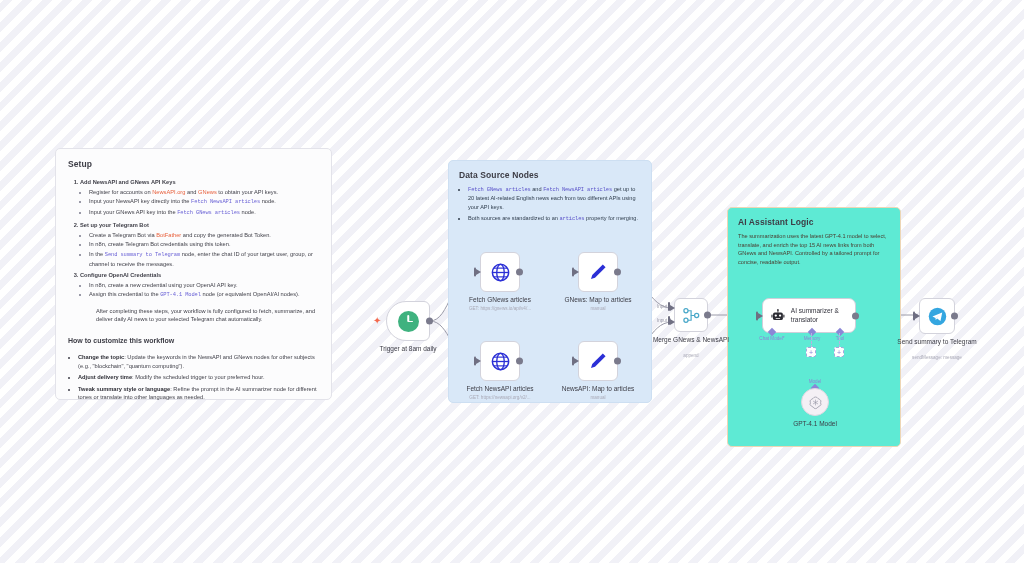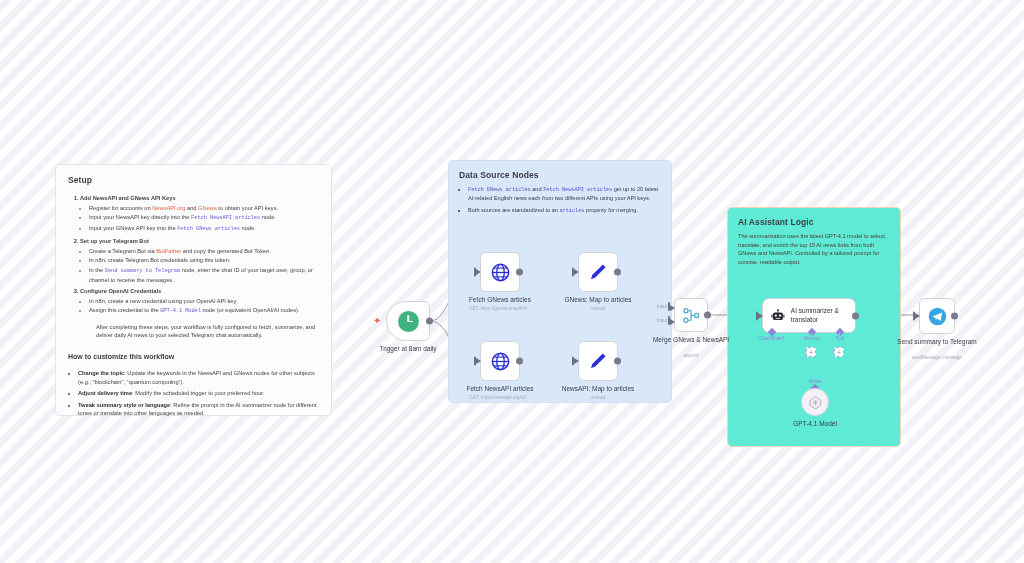--- a/index.html
+++ b/index.html
@@ -23,27 +23,27 @@
 
   
   .note {
     position: absolute;
     border-radius: 5px;
     border: 1px solid #dcdce4;
   }
   .note-setup {
     background: #fcfcfd;
     border-color: #e3e3ea;
-    left: 55px; top: 164px; width: 277px; height: 252px;
+    left: 55px; top: 148px; width: 277px; height: 252px;
     padding: 10px 12px 26px 12px;
   }
   .note-blue {
     background: #d9e8f8;
     border-color: #cddff2;
-    left: 448px; top: 160px; width: 224px; height: 243px;
+    left: 448px; top: 160px; width: 204px; height: 243px;
     padding: 9px 10px;
   }
   .note-orange {
     background: #5eead4;
     border-color: #edd6b5;
     left: 727px; top: 207px; width: 174px; height: 240px;
     padding: 9px 10px;
   }
   .note-title {
     font-size: 8.5px;

